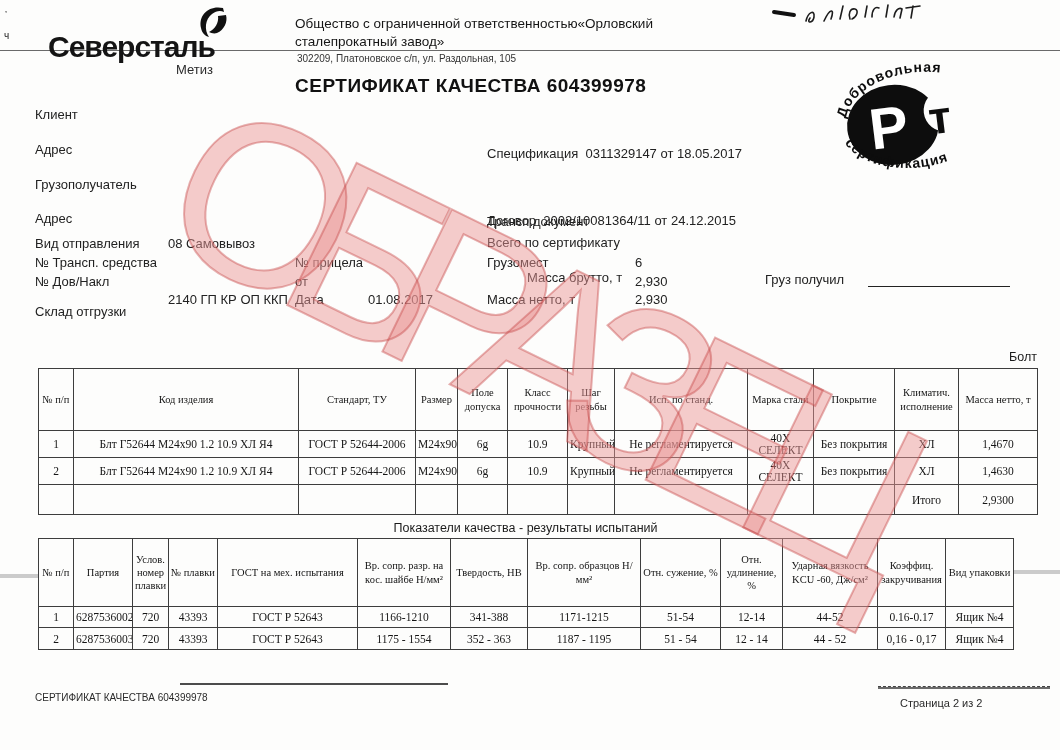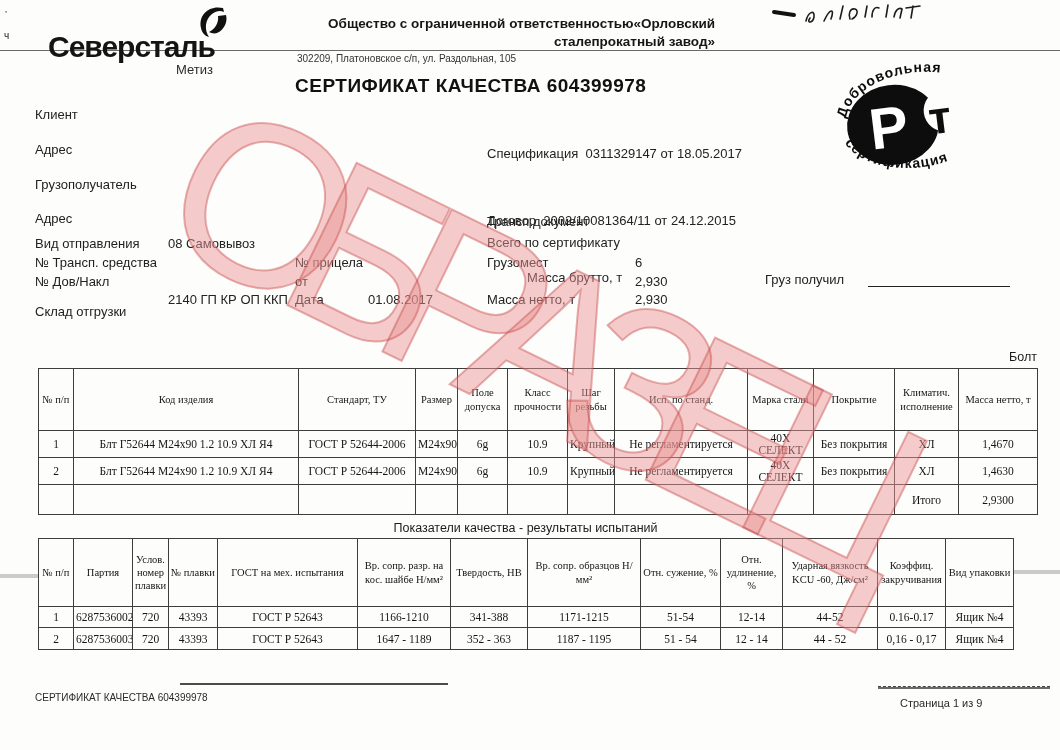--- a/index.html
+++ b/index.html
@@ -3,21 +3,21 @@
 <meta charset="utf-8">
 <style>
   html,body{margin:0;padding:0;background:#e8e8e8;}
   #page{position:relative;width:1060px;height:750px;background:#fdfdfc;overflow:hidden;
         font-family:"Liberation Sans",sans-serif;color:#1e1e1e;}
   .abs{position:absolute;}
   .lbl{font-size:13px;color:#222;white-space:nowrap;}
   .val{font-size:13px;color:#222;white-space:nowrap;}
   .brand{font-size:30px;font-weight:bold;letter-spacing:-1px;color:#141414;}
   .brand-sub{font-size:13px;color:#2b2b2b;}
-  .company{font-size:13.5px;font-weight:bold;line-height:1.35;color:#161616;text-align:right;}
+  .company{font-size:13.5px;font-weight:normal;line-height:1.35;color:#161616;}
   .addr{font-size:10px;color:#333;}
   .doc-title{font-size:19px;font-weight:bold;color:#111;letter-spacing:.5px;}
   .tbl-title{font-size:12.5px;color:#1b1b1b;}
   table.scan{border-collapse:collapse;table-layout:fixed;background:transparent;}
   table.scan td,table.scan th{border:1px solid #3d3d3d;font-weight:normal;
      font-family:"Liberation Serif",serif;text-align:center;vertical-align:middle;
      padding:1px 2px;color:#151515;overflow:hidden;}
   table.scan th{font-size:10.5px;line-height:1.25;}
   table.scan td{font-size:11.5px;}
   .hairline{background:#6a6a6a;height:1px;}
@@ -246,35 +246,35 @@
       <td>44-52</td>
       <td>0.16-0.17</td>
       <td>Ящик №4</td>
     </tr>
     <tr style="height:22px">
       <td>2</td>
       <td>6287536003</td>
       <td>720</td>
       <td>43393</td>
       <td>ГОСТ Р 52643</td>
-      <td>1647 - 1189</td>
+      <td>1175 - 1554</td>
       <td>352 - 363</td>
       <td>1187 - 1195</td>
       <td>51 - 54</td>
       <td>12 - 14</td>
       <td>44 - 52</td>
       <td>0,16 - 0,17</td>
       <td>Ящик №4</td>
     </tr>
   </tbody>
     </table>
 
   <div class="abs" style="left:180px;top:683px;width:268px;height:2px;background:#4c4c4c;"></div>
   <div class="abs" style="left:878px;top:686px;width:172px;height:2px;background:#6a6a6a;border-top:1px dashed #444;background-clip:content-box;"></div>
 
   <div class="abs footer-small" style="left:35px;top:692px;">СЕРТИФИКАТ КАЧЕСТВА 604399978</div>
-  <div class="abs page-num" style="left:900px;top:697px;">Страница 1 из 9</div>
+  <div class="abs page-num" style="left:900px;top:697px;">Страница 2 из 2</div>
 
   <svg class="abs wm" style="left:0;top:0;" width="1060" height="750" viewBox="0 0 1060 750">
     <text transform="translate(150,238) rotate(26)" font-family="Liberation Serif, serif" font-size="230" letter-spacing="-45" fill="rgba(234,148,148,0.48)" stroke="rgba(198,72,72,0.42)" stroke-width="2">ОБРАЗЕЦ</text>
   </svg>
 
 </div>
 
 </body></html>

